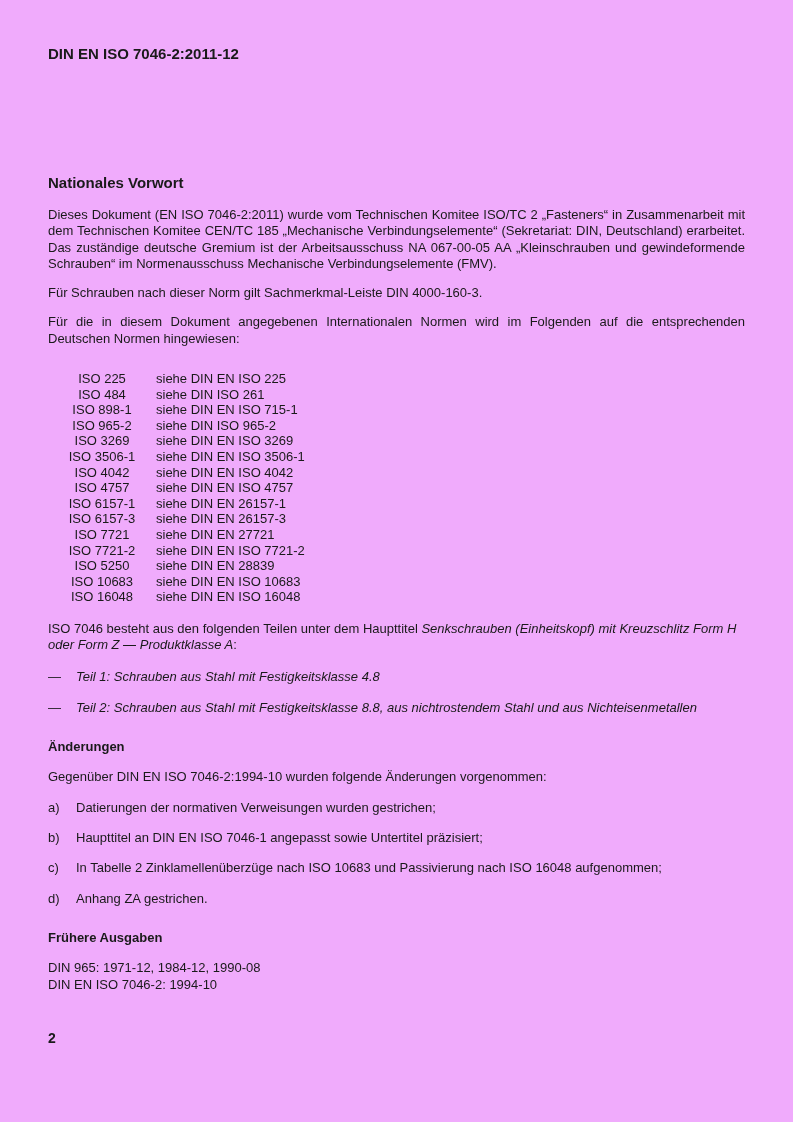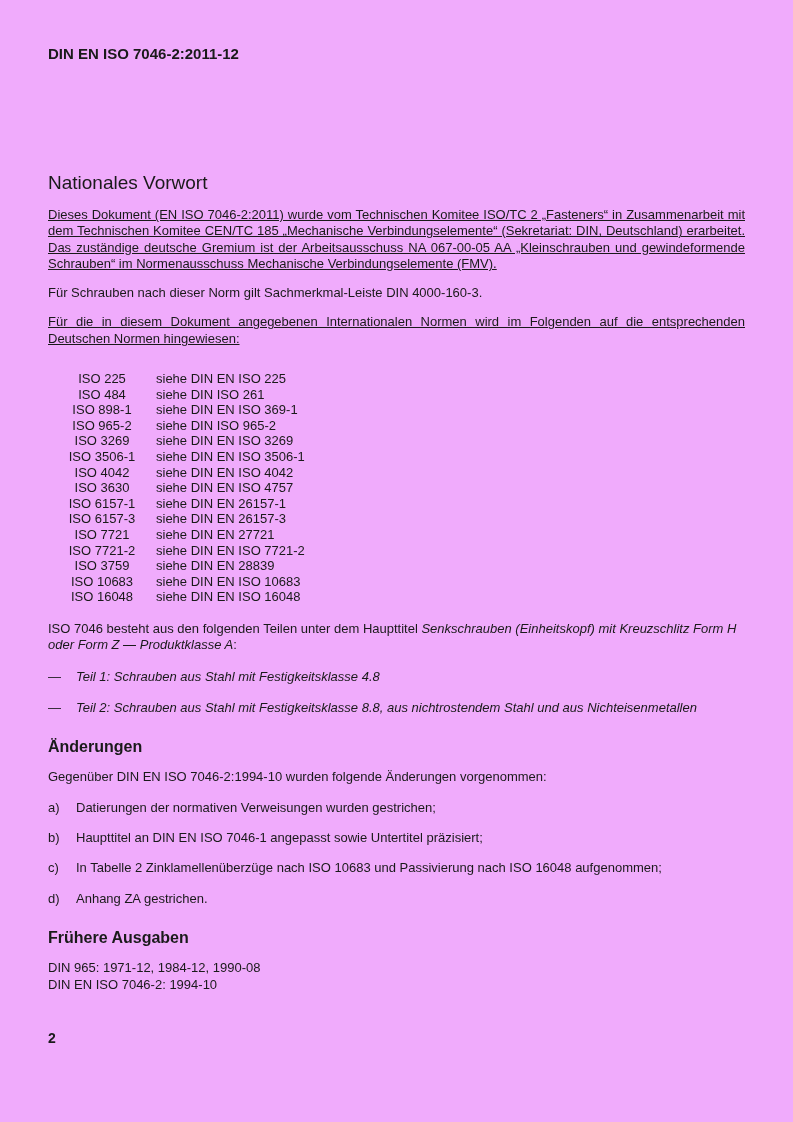--- a/index.html
+++ b/index.html
@@ -21,45 +21,45 @@
     right: 48px;
     top: 45px;
   }
   .doc-header {
     font-weight: bold;
     font-size: 15px;
     line-height: 17px;
     margin: 0 0 110px 0;
   }
   h1.page-title {
-    font-size: 19px;
+    font-size: 15px;
     line-height: 22px;
-    font-weight: normal;
+    font-weight: bold;
     margin: 0 0 12px 0;
   }
   p { margin: 13px 0 0 0; }
-  p.just { text-align: justify; text-decoration: underline; }
+  p.just { text-align: justify; }
   .iso-list { margin-top: 24px; }
   .iso-row { display: flex; line-height: 15.6px; text-align: center; }
   .iso-col { width: 108px; flex: 0 0 108px; }
   .parts-intro { margin-top: 16px; }
   .parts-intro .it { font-style: italic; }
   .part-item {
     display: flex;
     margin-top: 15px;
     font-style: italic;
   }
   .part-item .marker {
     width: 28px;
     flex: 0 0 28px;
     font-style: normal;
   }
   .part-item .part-text { flex: 1; text-align: justify; }
   h2.sub-heading {
-    font-size: 16px;
+    font-size: 13px;
     line-height: 16.3px;
     font-weight: bold;
     margin: 23px 0 0 0;
   }
   .change-intro { margin-top: 14px; }
   .change-item { display: flex; margin-top: 14px; }
   .change-item .label { width: 28px; flex: 0 0 28px; }
   .change-item .text { flex: 1; }
   .editions-block { margin-top: 14px; }
   .edition-line { margin: 0; }
@@ -91,60 +91,60 @@
       <div class="iso-row">
           <span class="iso-col">ISO 225</span>
           <span>siehe DIN EN ISO 225</span>
         </div>
       <div class="iso-row">
           <span class="iso-col">ISO 484</span>
           <span>siehe DIN ISO 261</span>
         </div>
       <div class="iso-row">
           <span class="iso-col">ISO 898-1</span>
-          <span>siehe DIN EN ISO 369-1</span>
+          <span>siehe DIN EN ISO 715-1</span>
         </div>
       <div class="iso-row">
           <span class="iso-col">ISO 965-2</span>
           <span>siehe DIN ISO 965-2</span>
         </div>
       <div class="iso-row">
           <span class="iso-col">ISO 3269</span>
           <span>siehe DIN EN ISO 3269</span>
         </div>
       <div class="iso-row">
           <span class="iso-col">ISO 3506-1</span>
           <span>siehe DIN EN ISO 3506-1</span>
         </div>
       <div class="iso-row">
           <span class="iso-col">ISO 4042</span>
           <span>siehe DIN EN ISO 4042</span>
         </div>
       <div class="iso-row">
-          <span class="iso-col">ISO 3630</span>
+          <span class="iso-col">ISO 4757</span>
           <span>siehe DIN EN ISO 4757</span>
         </div>
       <div class="iso-row">
           <span class="iso-col">ISO 6157-1</span>
           <span>siehe DIN EN 26157-1</span>
         </div>
       <div class="iso-row">
           <span class="iso-col">ISO 6157-3</span>
           <span>siehe DIN EN 26157-3</span>
         </div>
       <div class="iso-row">
           <span class="iso-col">ISO 7721</span>
           <span>siehe DIN EN 27721</span>
         </div>
       <div class="iso-row">
           <span class="iso-col">ISO 7721-2</span>
           <span>siehe DIN EN ISO 7721-2</span>
         </div>
       <div class="iso-row">
-          <span class="iso-col">ISO 3759</span>
+          <span class="iso-col">ISO 5250</span>
           <span>siehe DIN EN 28839</span>
         </div>
       <div class="iso-row">
           <span class="iso-col">ISO 10683</span>
           <span>siehe DIN EN ISO 10683</span>
         </div>
       <div class="iso-row">
           <span class="iso-col">ISO 16048</span>
           <span>siehe DIN EN ISO 16048</span>
         </div>

